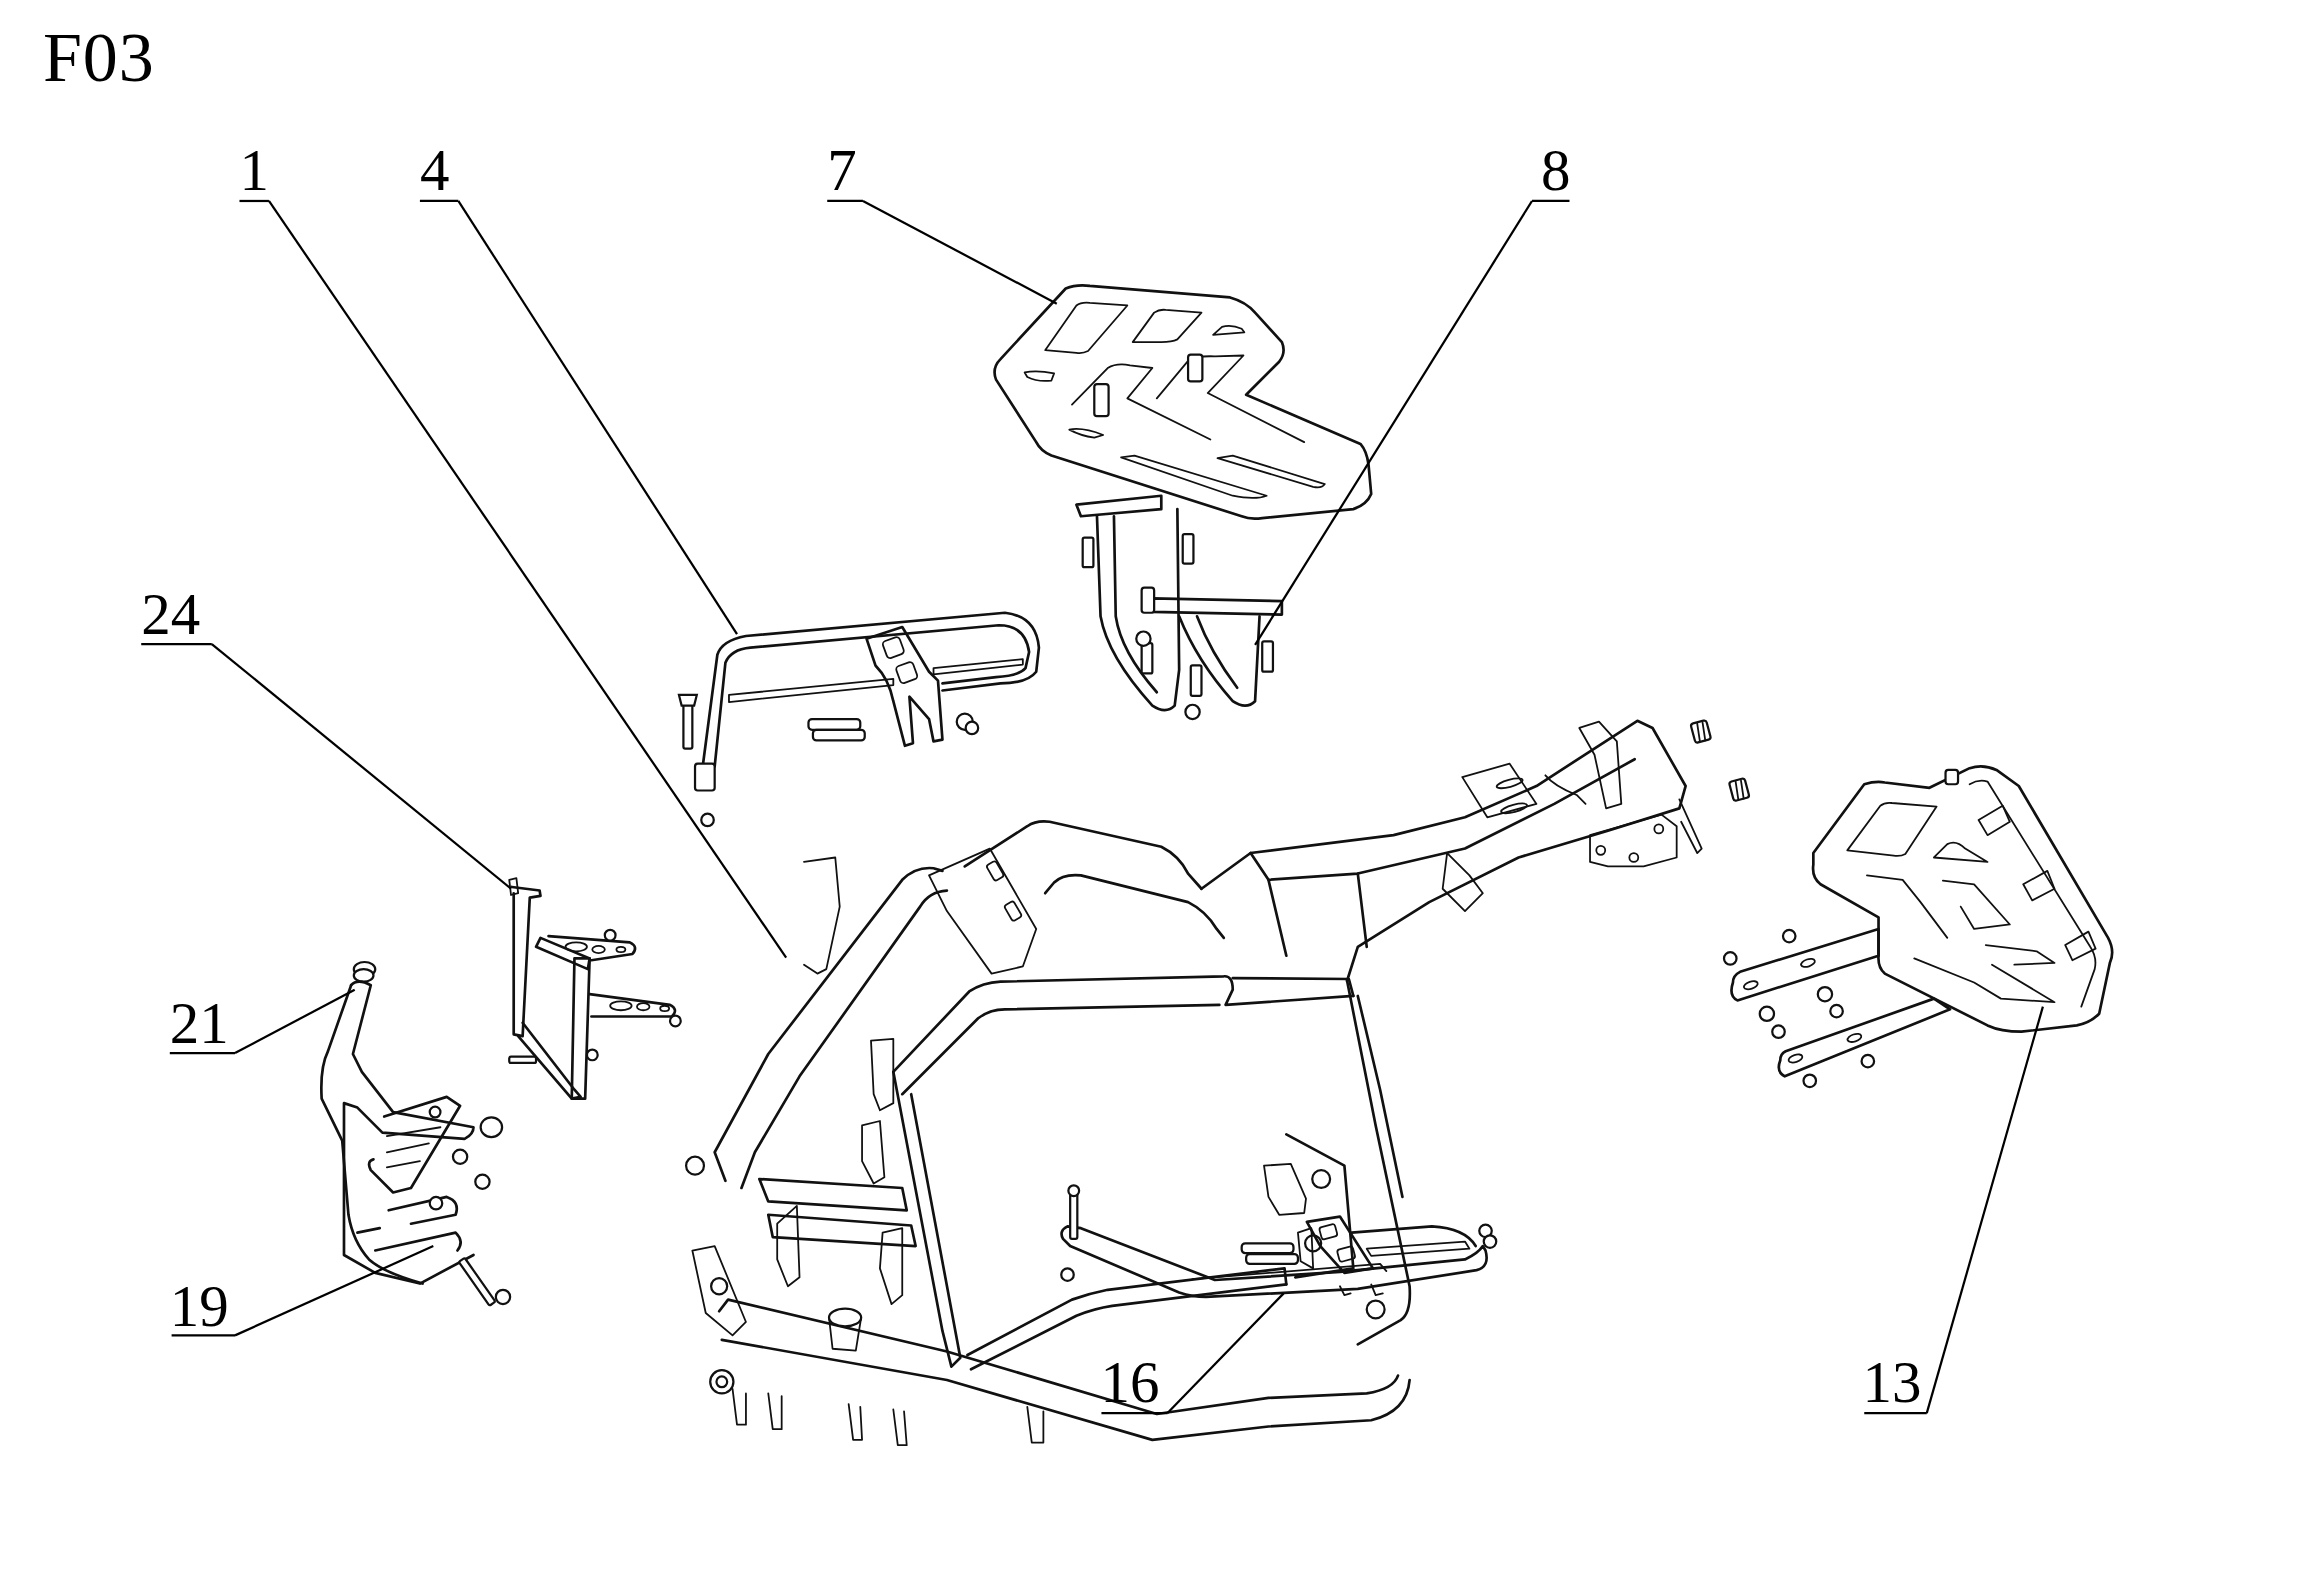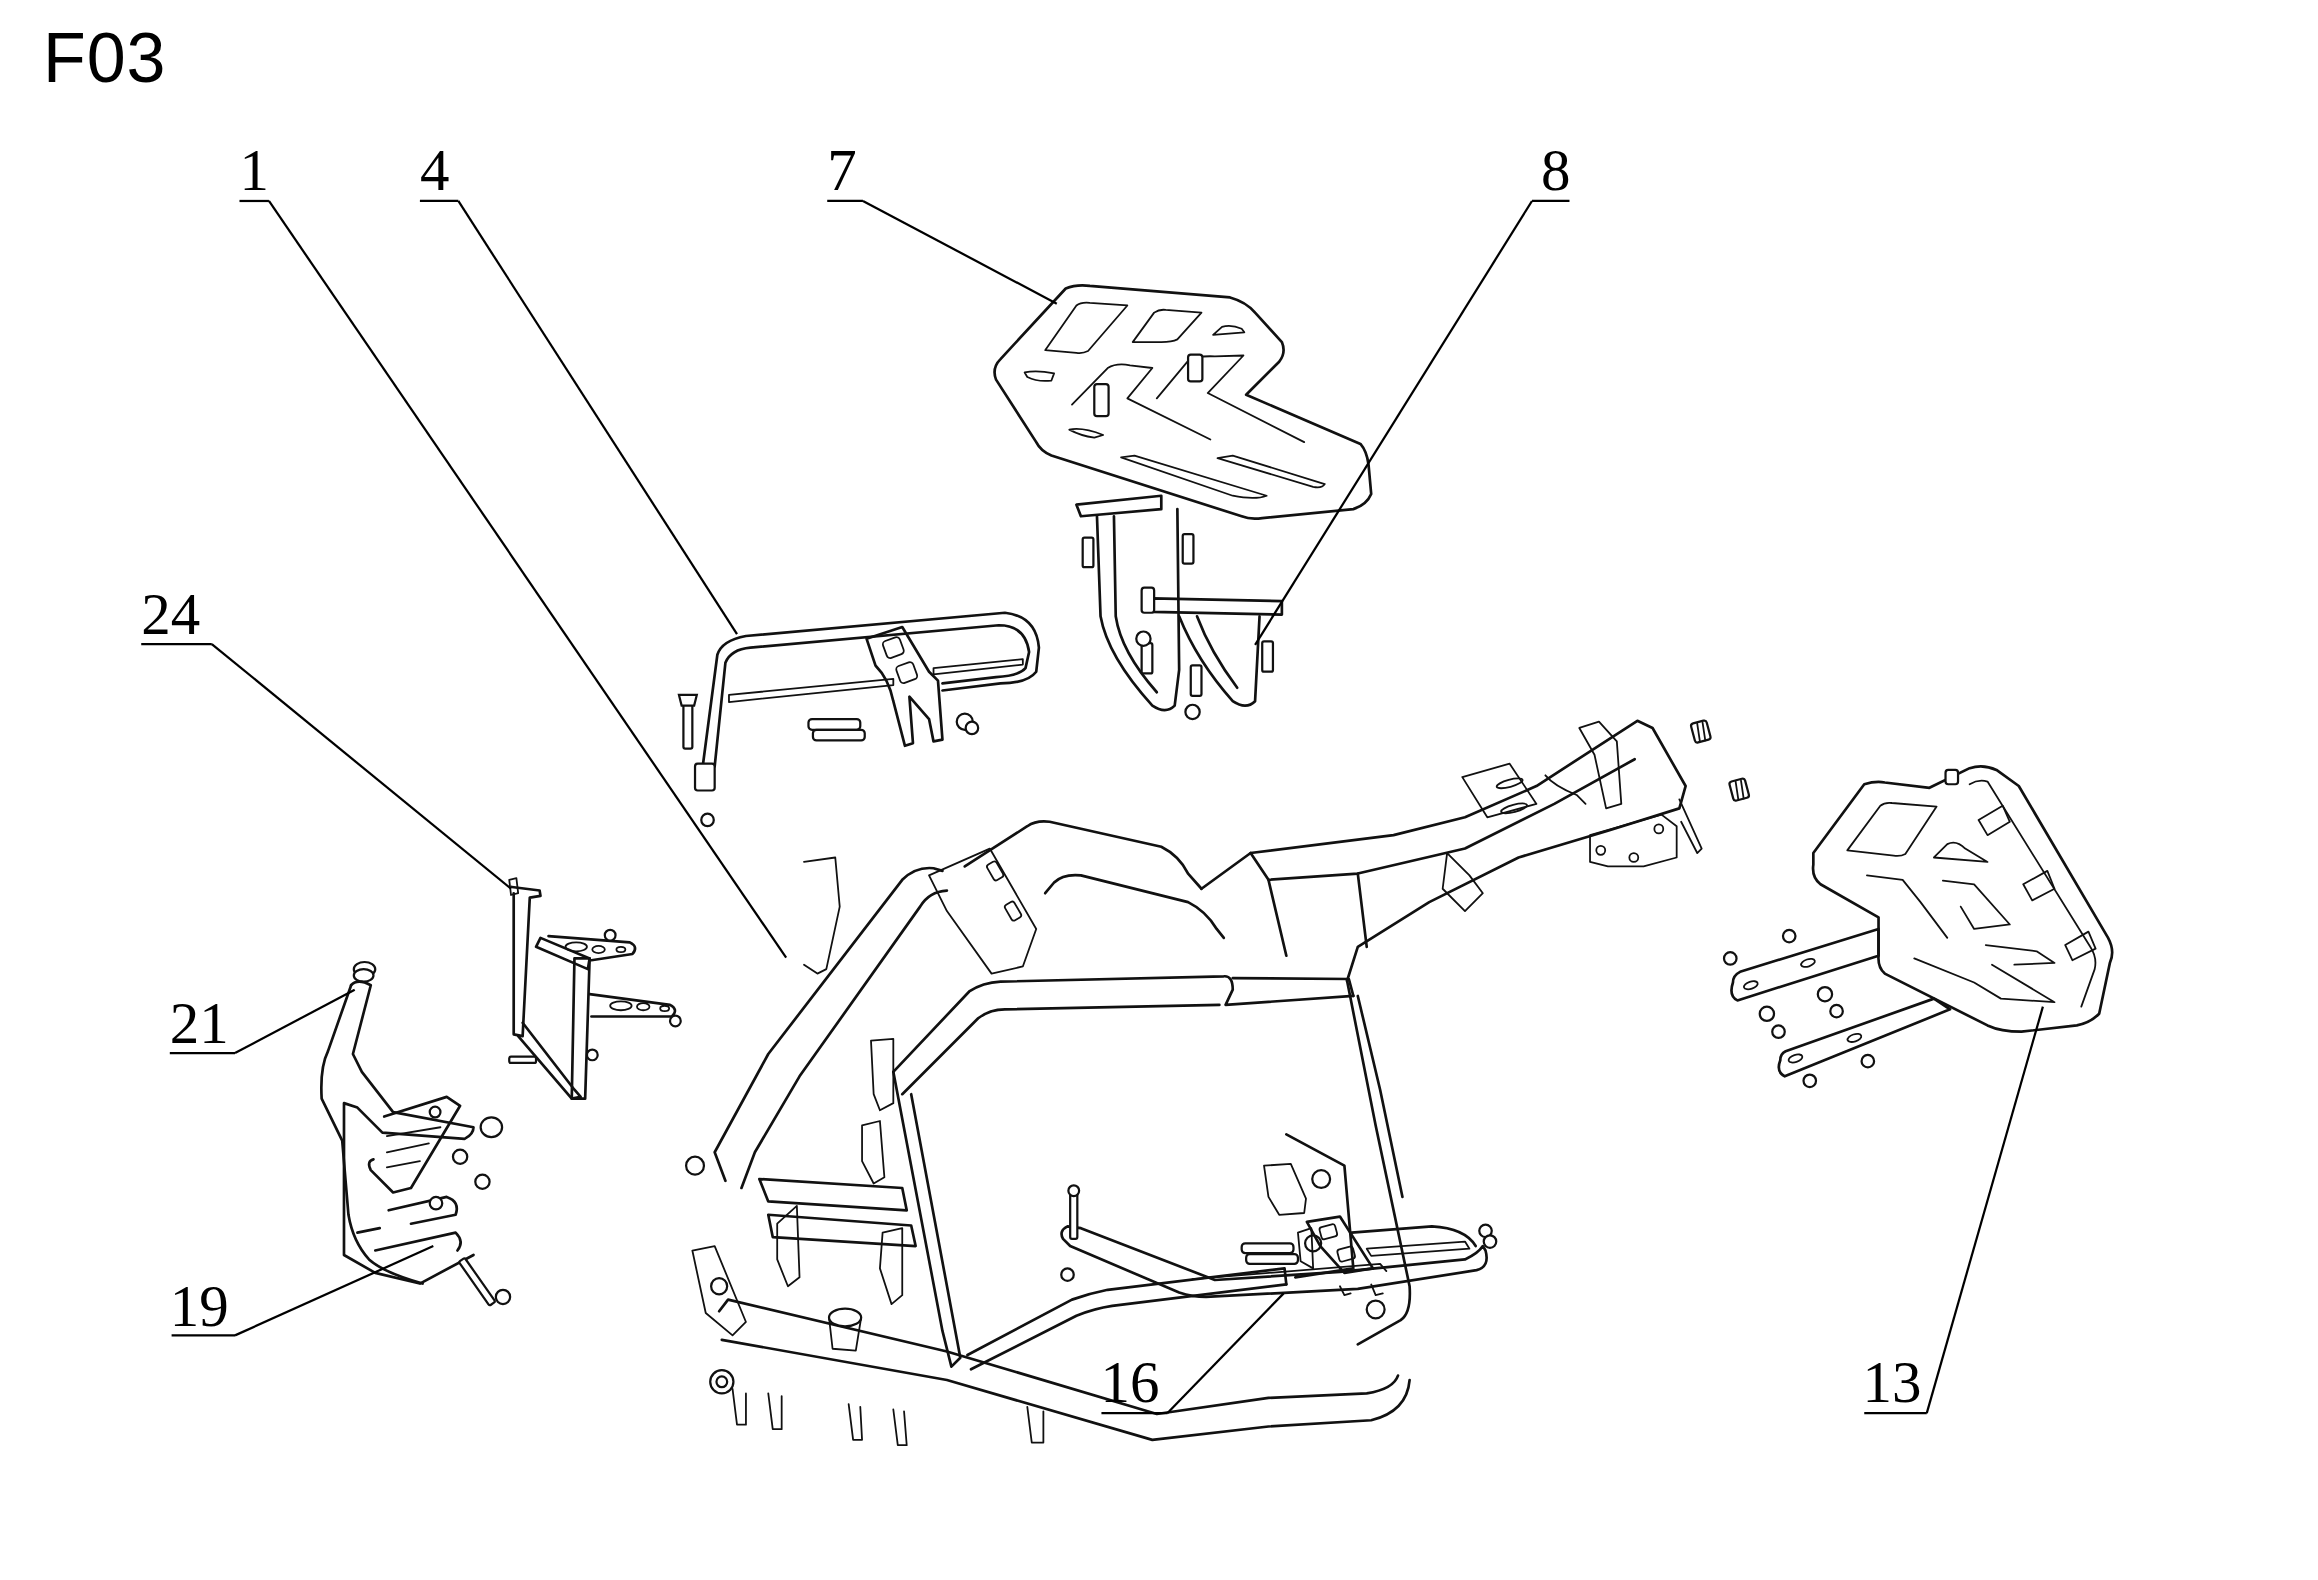--- a/index.html
+++ b/index.html
@@ -1,17 +1,17 @@
 <!DOCTYPE html>
 <html style="font-size:14.3px"><head>
 <meta charset="utf-8">
 <style>
   html, body { margin: 0; padding: 0; background: #ffffff; }
   body { width: 2319px; height: 1581px; overflow: hidden; position: relative; font-family: "Liberation Serif", serif; }
-  #page-title { position: absolute; left: 43px; top: 18px; font-family: Liberation Sans, sans-serif; font-size: 70px; color: #000; letter-spacing: 0.9px; }
+  #page-title { position: absolute; left: 43px; top: 18px; font-family: Liberation Serif, serif; font-size: 70px; color: #000; letter-spacing: 0.9px; }
   svg#diagram { position: absolute; left: 0; top: 0; }
   .part { fill: none; stroke: #111; stroke-width: 3; stroke-linejoin: round; stroke-linecap: round; }
   .thin { fill: none; stroke: #111; stroke-width: 2; stroke-linejoin: round; stroke-linecap: round; }
   .hw { fill: #fff; stroke: #111; stroke-width: 2.5; }
   .leader { fill: none; stroke: #000; stroke-width: 2.5; }
   .callout-text { font-family: "Liberation Serif", serif; font-size: 66px; fill: #000; }
 </style>
 </head>
 <body>
 

